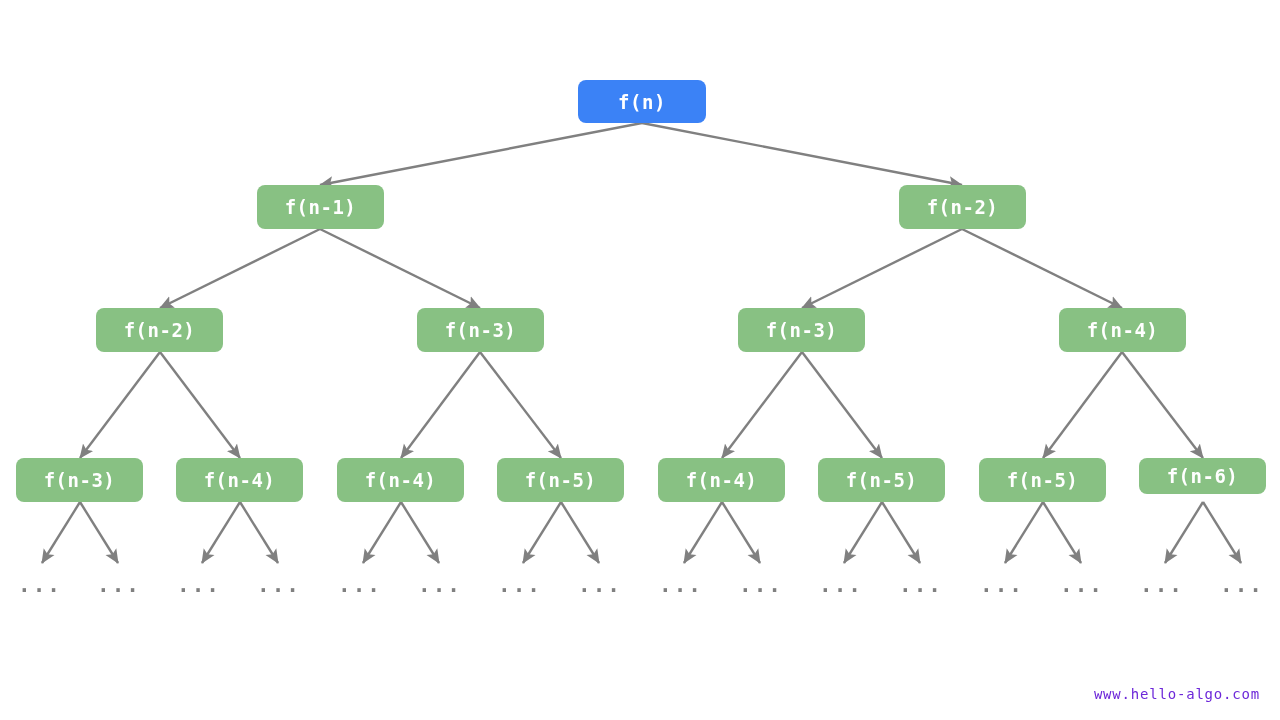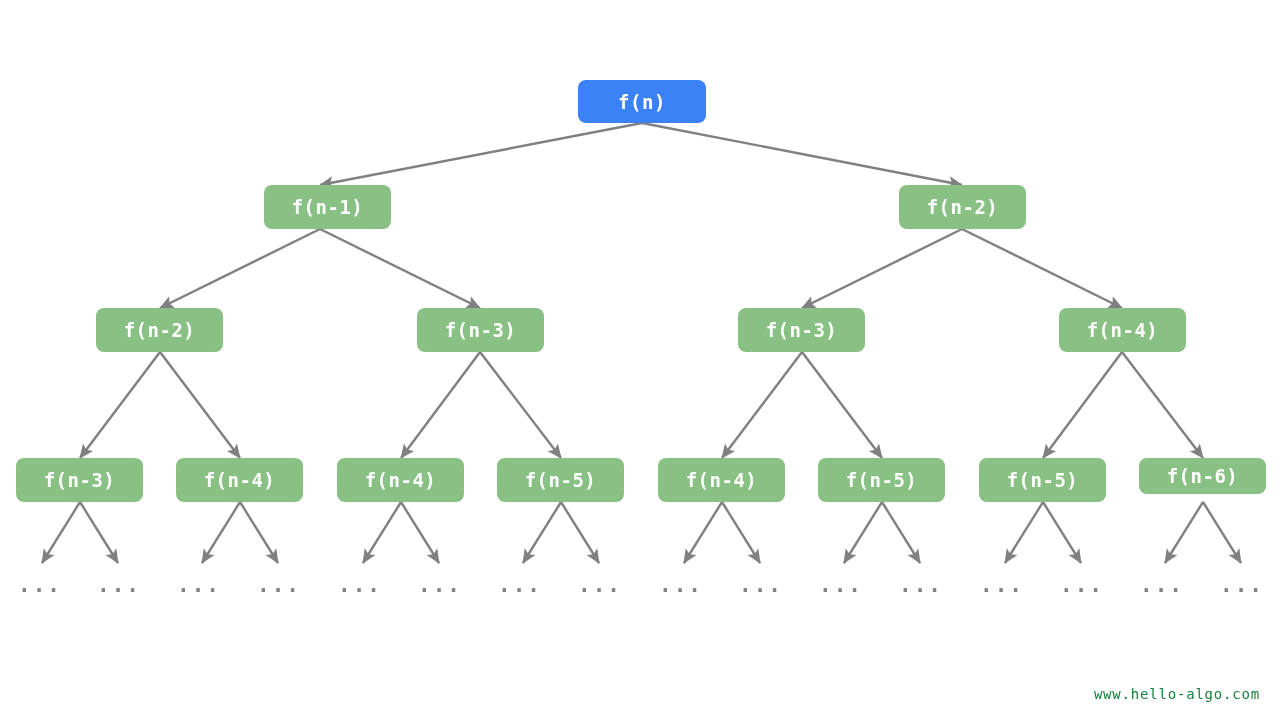--- a/index.html
+++ b/index.html
@@ -107,21 +107,21 @@
         <line x1="882" y1="502" x2="920" y2="563" stroke="#808080" stroke-width="2.4" stroke-linecap="butt" marker-end="url(#arrowhead)"></line>
         <line x1="1043" y1="502" x2="1005" y2="563" stroke="#808080" stroke-width="2.4" stroke-linecap="butt" marker-end="url(#arrowhead)"></line>
         <line x1="1043" y1="502" x2="1081" y2="563" stroke="#808080" stroke-width="2.4" stroke-linecap="butt" marker-end="url(#arrowhead)"></line>
         <line x1="1203" y1="502" x2="1165" y2="563" stroke="#808080" stroke-width="2.4" stroke-linecap="butt" marker-end="url(#arrowhead)"></line>
         <line x1="1203" y1="502" x2="1241" y2="563" stroke="#808080" stroke-width="2.4" stroke-linecap="butt" marker-end="url(#arrowhead)"></line>
       </g>
   </svg>
 
   <div id="nodes-group">
       <div class="node" style="left: 578px; top: 80px; width: 128px; height: 43px; background: #3b82f6; color: rgb(255, 255, 255);">f(n)</div>
-      <div class="node" style="left: 264px; top: 185px; width: 127px; height: 44px; background: rgb(136, 193, 131); color: rgb(255, 255, 255);">f(n-1)</div>
+      <div class="node" style="left: 257px; top: 185px; width: 127px; height: 44px; background: rgb(136, 193, 131); color: rgb(255, 255, 255);">f(n-1)</div>
       <div class="node" style="left: 899px; top: 185px; width: 127px; height: 44px; background: rgb(136, 193, 131); color: rgb(255, 255, 255);">f(n-2)</div>
       <div class="node" style="left: 96px; top: 308px; width: 127px; height: 44px; background: rgb(136, 193, 131); color: rgb(255, 255, 255);">f(n-2)</div>
       <div class="node" style="left: 417px; top: 308px; width: 127px; height: 44px; background: rgb(136, 193, 131); color: rgb(255, 255, 255);">f(n-3)</div>
       <div class="node" style="left: 738px; top: 308px; width: 127px; height: 44px; background: rgb(136, 193, 131); color: rgb(255, 255, 255);">f(n-3)</div>
       <div class="node" style="left: 1059px; top: 308px; width: 127px; height: 44px; background: rgb(136, 193, 131); color: rgb(255, 255, 255);">f(n-4)</div>
       <div class="node" style="left: 16px; top: 458px; width: 127px; height: 44px; background: rgb(136, 193, 131); color: rgb(255, 255, 255);">f(n-3)</div>
       <div class="node" style="left: 176px; top: 458px; width: 127px; height: 44px; background: rgb(136, 193, 131); color: rgb(255, 255, 255);">f(n-4)</div>
       <div class="node" style="left: 337px; top: 458px; width: 127px; height: 44px; background: rgb(136, 193, 131); color: rgb(255, 255, 255);">f(n-4)</div>
       <div class="node" style="left: 497px; top: 458px; width: 127px; height: 44px; background: rgb(136, 193, 131); color: rgb(255, 255, 255);">f(n-5)</div>
       <div class="node" style="left: 658px; top: 458px; width: 127px; height: 44px; background: rgb(136, 193, 131); color: rgb(255, 255, 255);">f(n-4)</div>
@@ -141,14 +141,14 @@
       <div class="ellipsis" style="left: 681px; top: 585px; color: rgb(128, 128, 128);">...</div>
       <div class="ellipsis" style="left: 761px; top: 585px; color: rgb(128, 128, 128);">...</div>
       <div class="ellipsis" style="left: 841px; top: 585px; color: rgb(128, 128, 128);">...</div>
       <div class="ellipsis" style="left: 921px; top: 585px; color: rgb(128, 128, 128);">...</div>
       <div class="ellipsis" style="left: 1002px; top: 585px; color: rgb(128, 128, 128);">...</div>
       <div class="ellipsis" style="left: 1082px; top: 585px; color: rgb(128, 128, 128);">...</div>
       <div class="ellipsis" style="left: 1162px; top: 585px; color: rgb(128, 128, 128);">...</div>
       <div class="ellipsis" style="left: 1242px; top: 585px; color: rgb(128, 128, 128);">...</div>
     </div>
 
-  <div id="watermark" style="color: #15803d; margin-left: 40px;">www.hello-algo.com</div>
+  <div id="watermark" style="color: #6d28d9; margin-left: 40px;">www.hello-algo.com</div>
 </div>
 
 </body></html>

